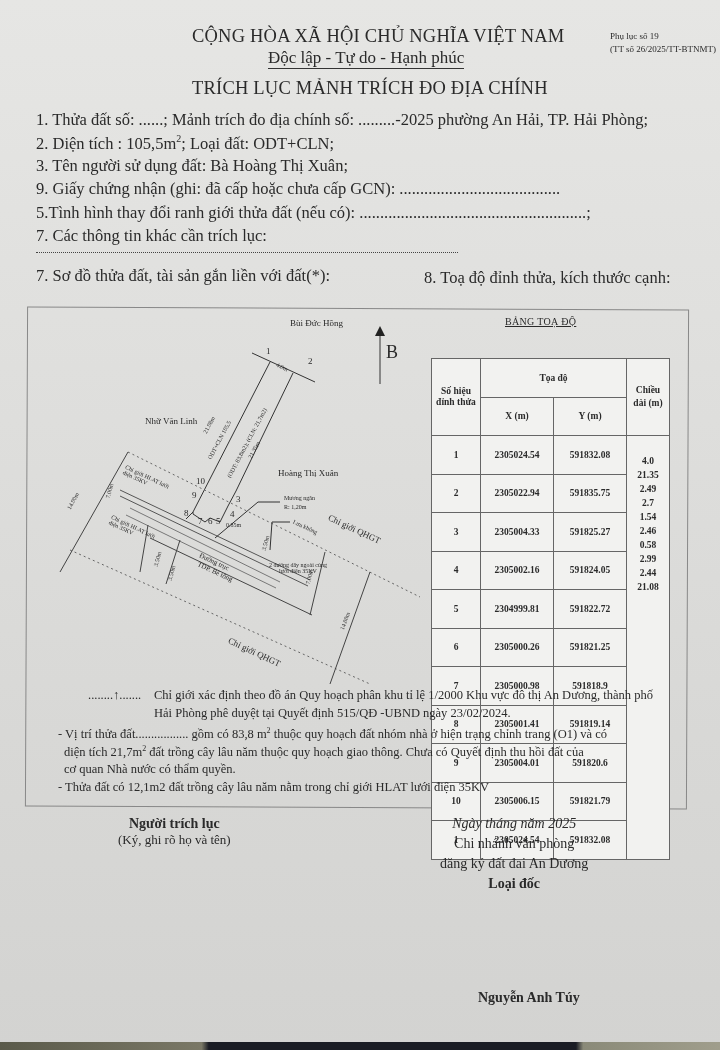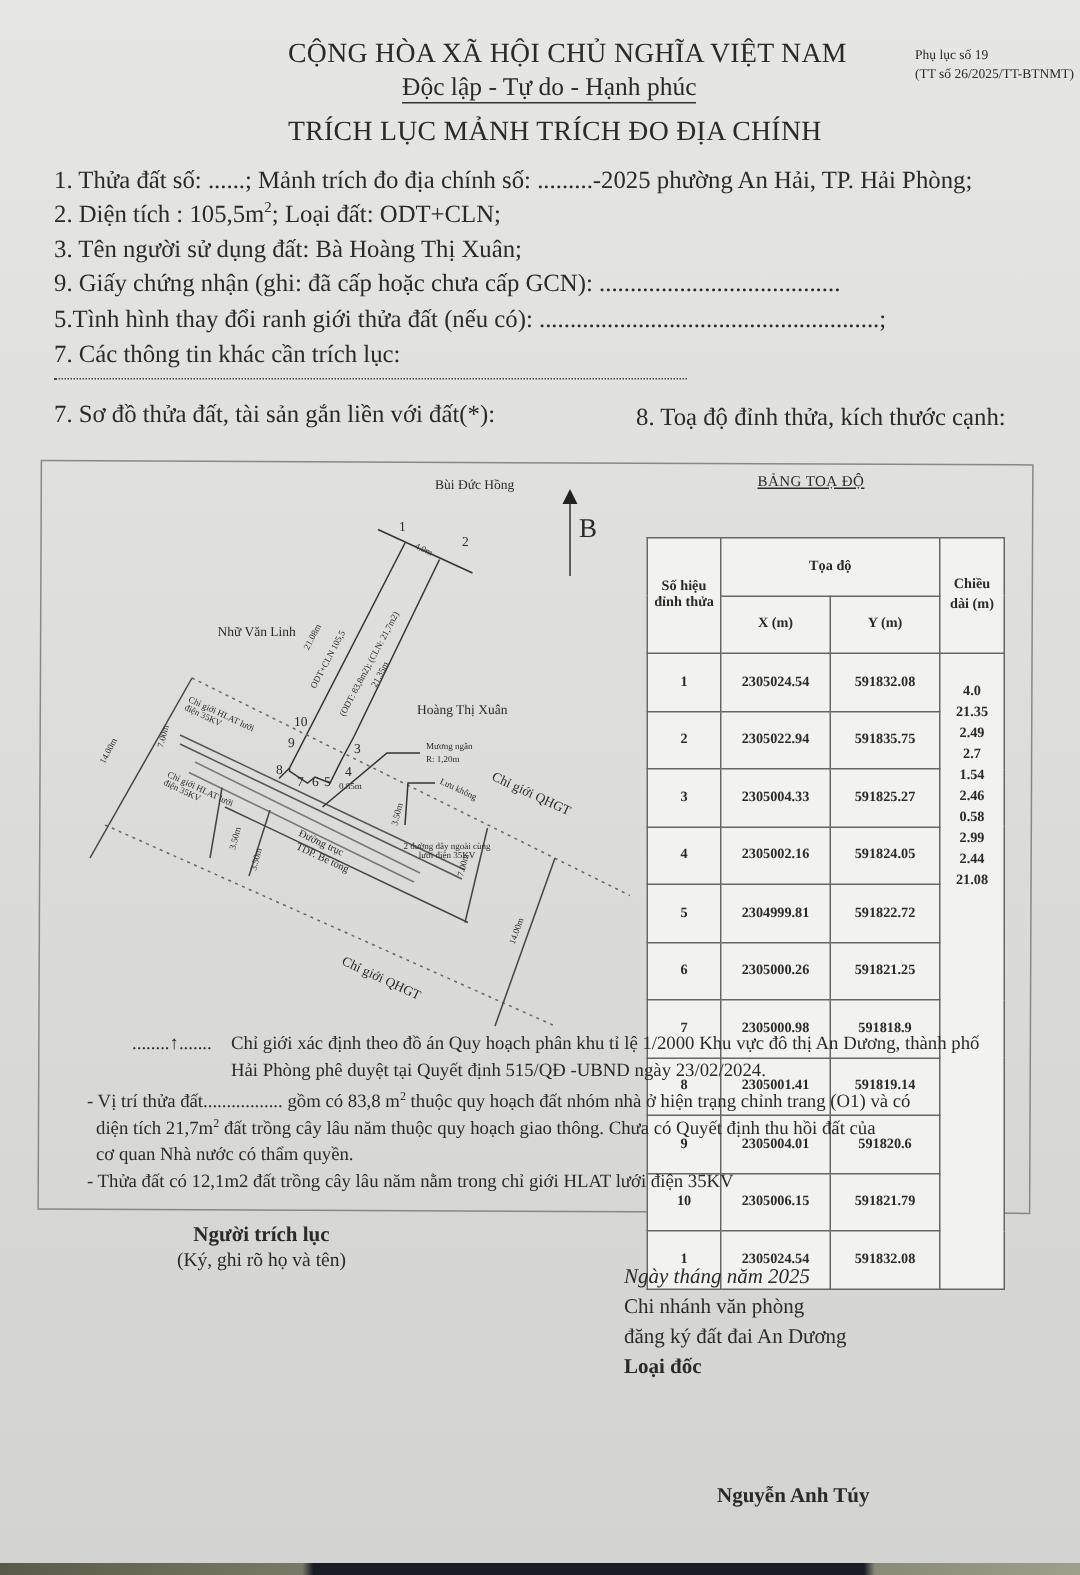--- a/index.html
+++ b/index.html
@@ -22,21 +22,21 @@
   table.coord{position:absolute;left:431px;top:358px;border-collapse:collapse;font-size:9.5px;
               font-family:"Liberation Serif",serif;background:#f2f2f0;}
   table.coord td,table.coord th{border:1px solid #666;padding:12px 4px;height:13.5px;text-align:center;font-weight:bold;}
   table.coord th{font-size:9.5px;}
   td.len{vertical-align:top;border-bottom:1px solid #666;}
   td.lenwrap{padding:0;}
   .lenlist{display:flex;flex-direction:column;align-items:center;padding-top:6px;line-height:14px;}
   .notes{left:66px;font-size:12.5px;}
   .sig-left{left:118px;top:816px;text-align:center;font-size:13px;}
   .sig-left .b{font-weight:bold;font-size:14px;}
-  .sig-right{left:416px;top:814px;text-align:left;font-size:14px;line-height:20px;margin-top:28px;}
+  .sig-right{left:440px;top:814px;text-align:center;font-size:14px;line-height:20px;}
   .sig-right i{font-style:italic;}
   .signer{left:478px;top:990px;font-size:14px;font-weight:bold;}
   .bottom-strip{position:absolute;left:0;top:1042px;width:720px;height:8px;
      background:linear-gradient(90deg,#5a5a4a 0%,#7a7866 28%,#1a1c24 29%,#1a1c24 80%,#8a8a78 81%,#a09e8c 100%);}
   .dlab{position:absolute;font-size:8px;white-space:nowrap;}
 </style>
 </head>
 <body>
 
 <div class="abs hdr-title">CỘNG HÒA XÃ HỘI CHỦ NGHĨA VIỆT NAM</div>

